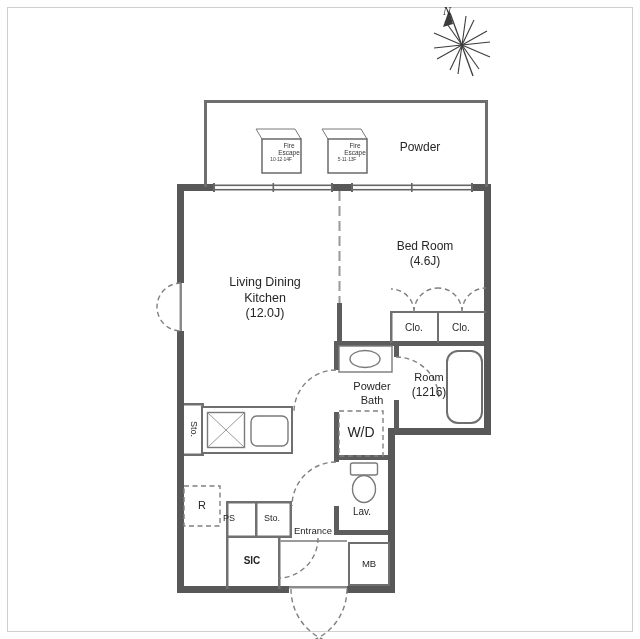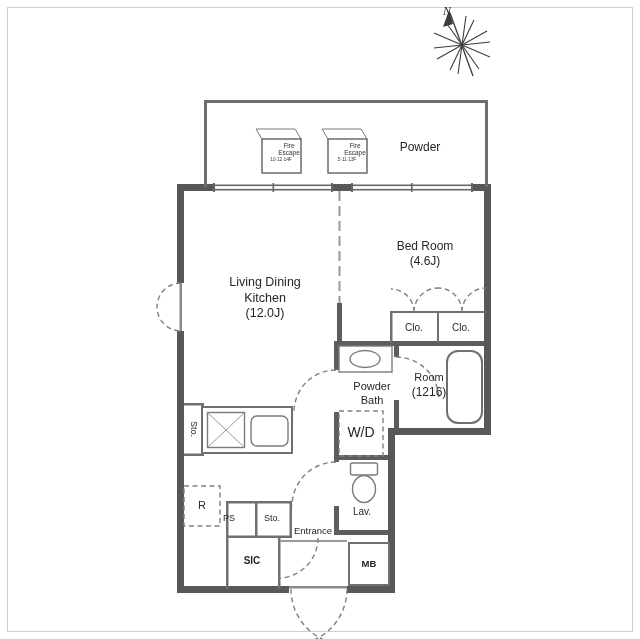--- a/index.html
+++ b/index.html
@@ -183,14 +183,14 @@
 
   <div class="lbl" style="left:361px;top:433px;font-size:14px;">W/D</div>
   <div class="lbl" style="left:362px;top:512px;font-size:10px;text-align:center;">Lav.</div>
 
   <div class="lbl vert" style="left:193px;top:429px;font-size:9px;">Sto.</div>
   <div class="lbl" style="left:202px;top:506px;font-size:11px;">R</div>
   <div class="lbl" style="left:229px;top:519px;font-size:9px;">PS</div>
   <div class="lbl" style="left:272px;top:519px;font-size:9px;">Sto.</div>
   <div class="lbl" style="left:252px;top:561px;font-size:10px;font-weight:bold;">SIC</div>
   <div class="lbl" style="left:313px;top:531px;font-size:9.5px;">Entrance</div>
-  <div class="lbl" style="left:369px;top:564px;font-size:9.5px;font-weight:bold;">MB</div>
+  <div class="lbl" style="left:369px;top:564px;font-size:9.5px;">MB</div>
 </div>
 
 </body></html>

